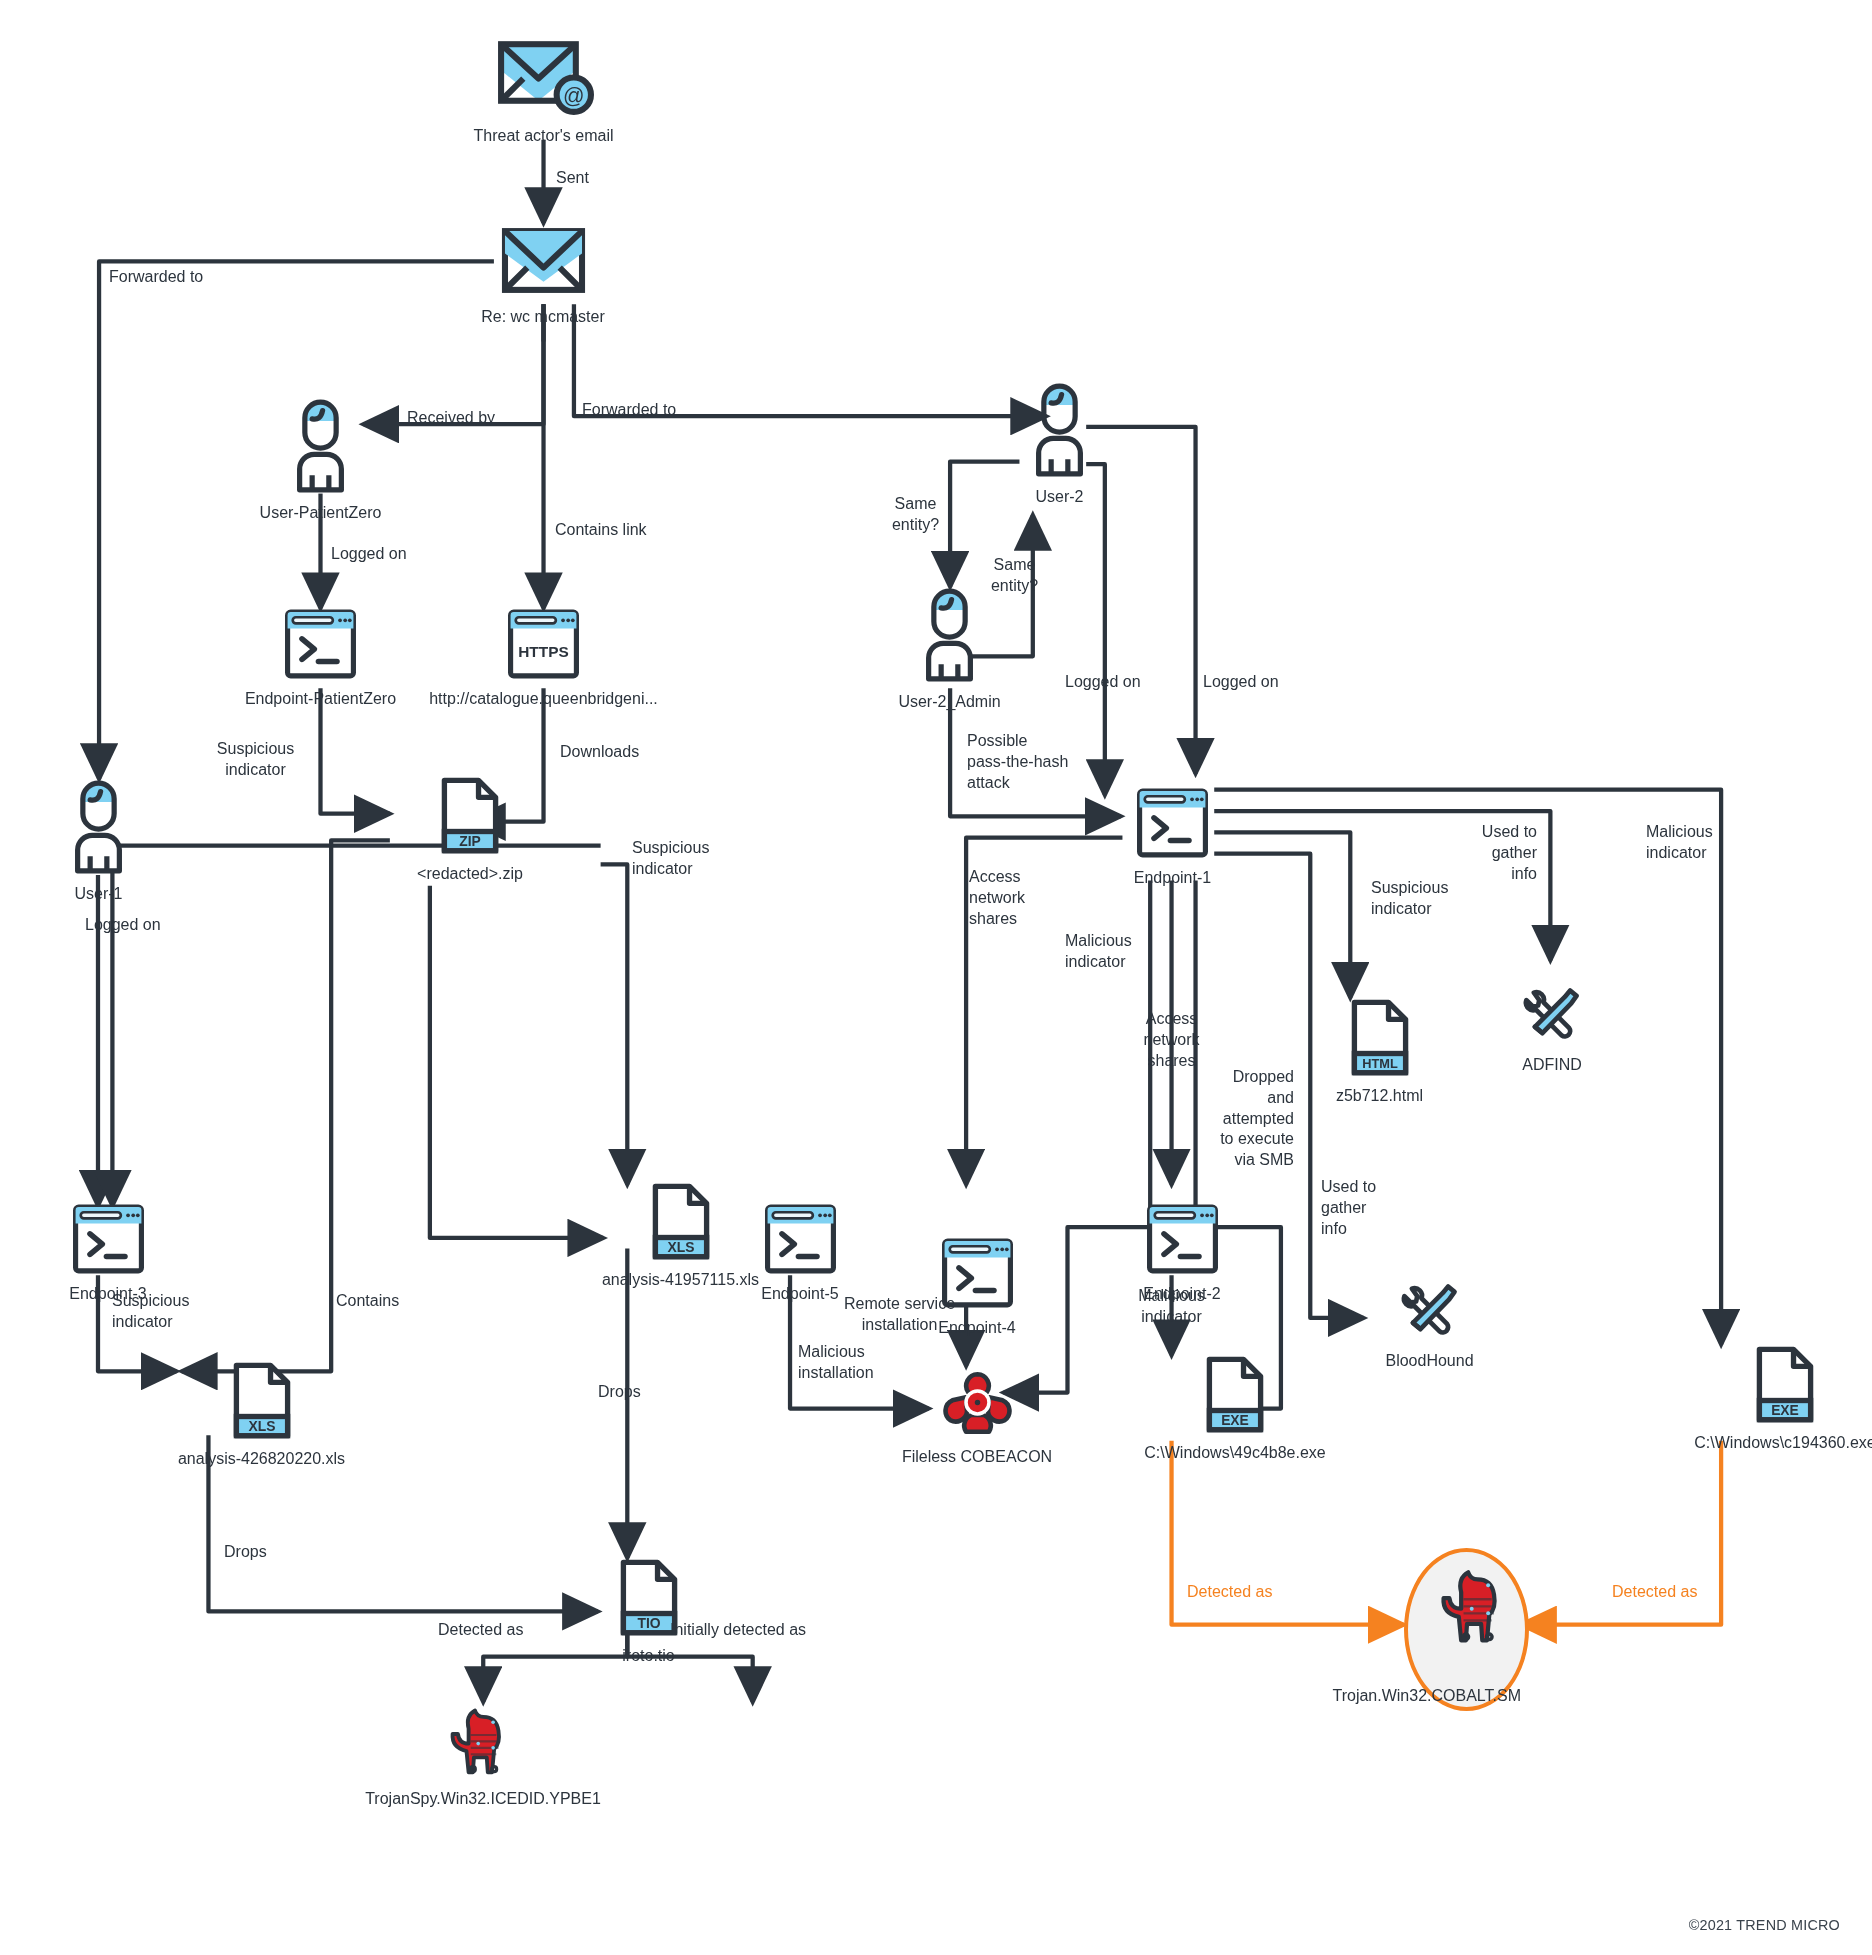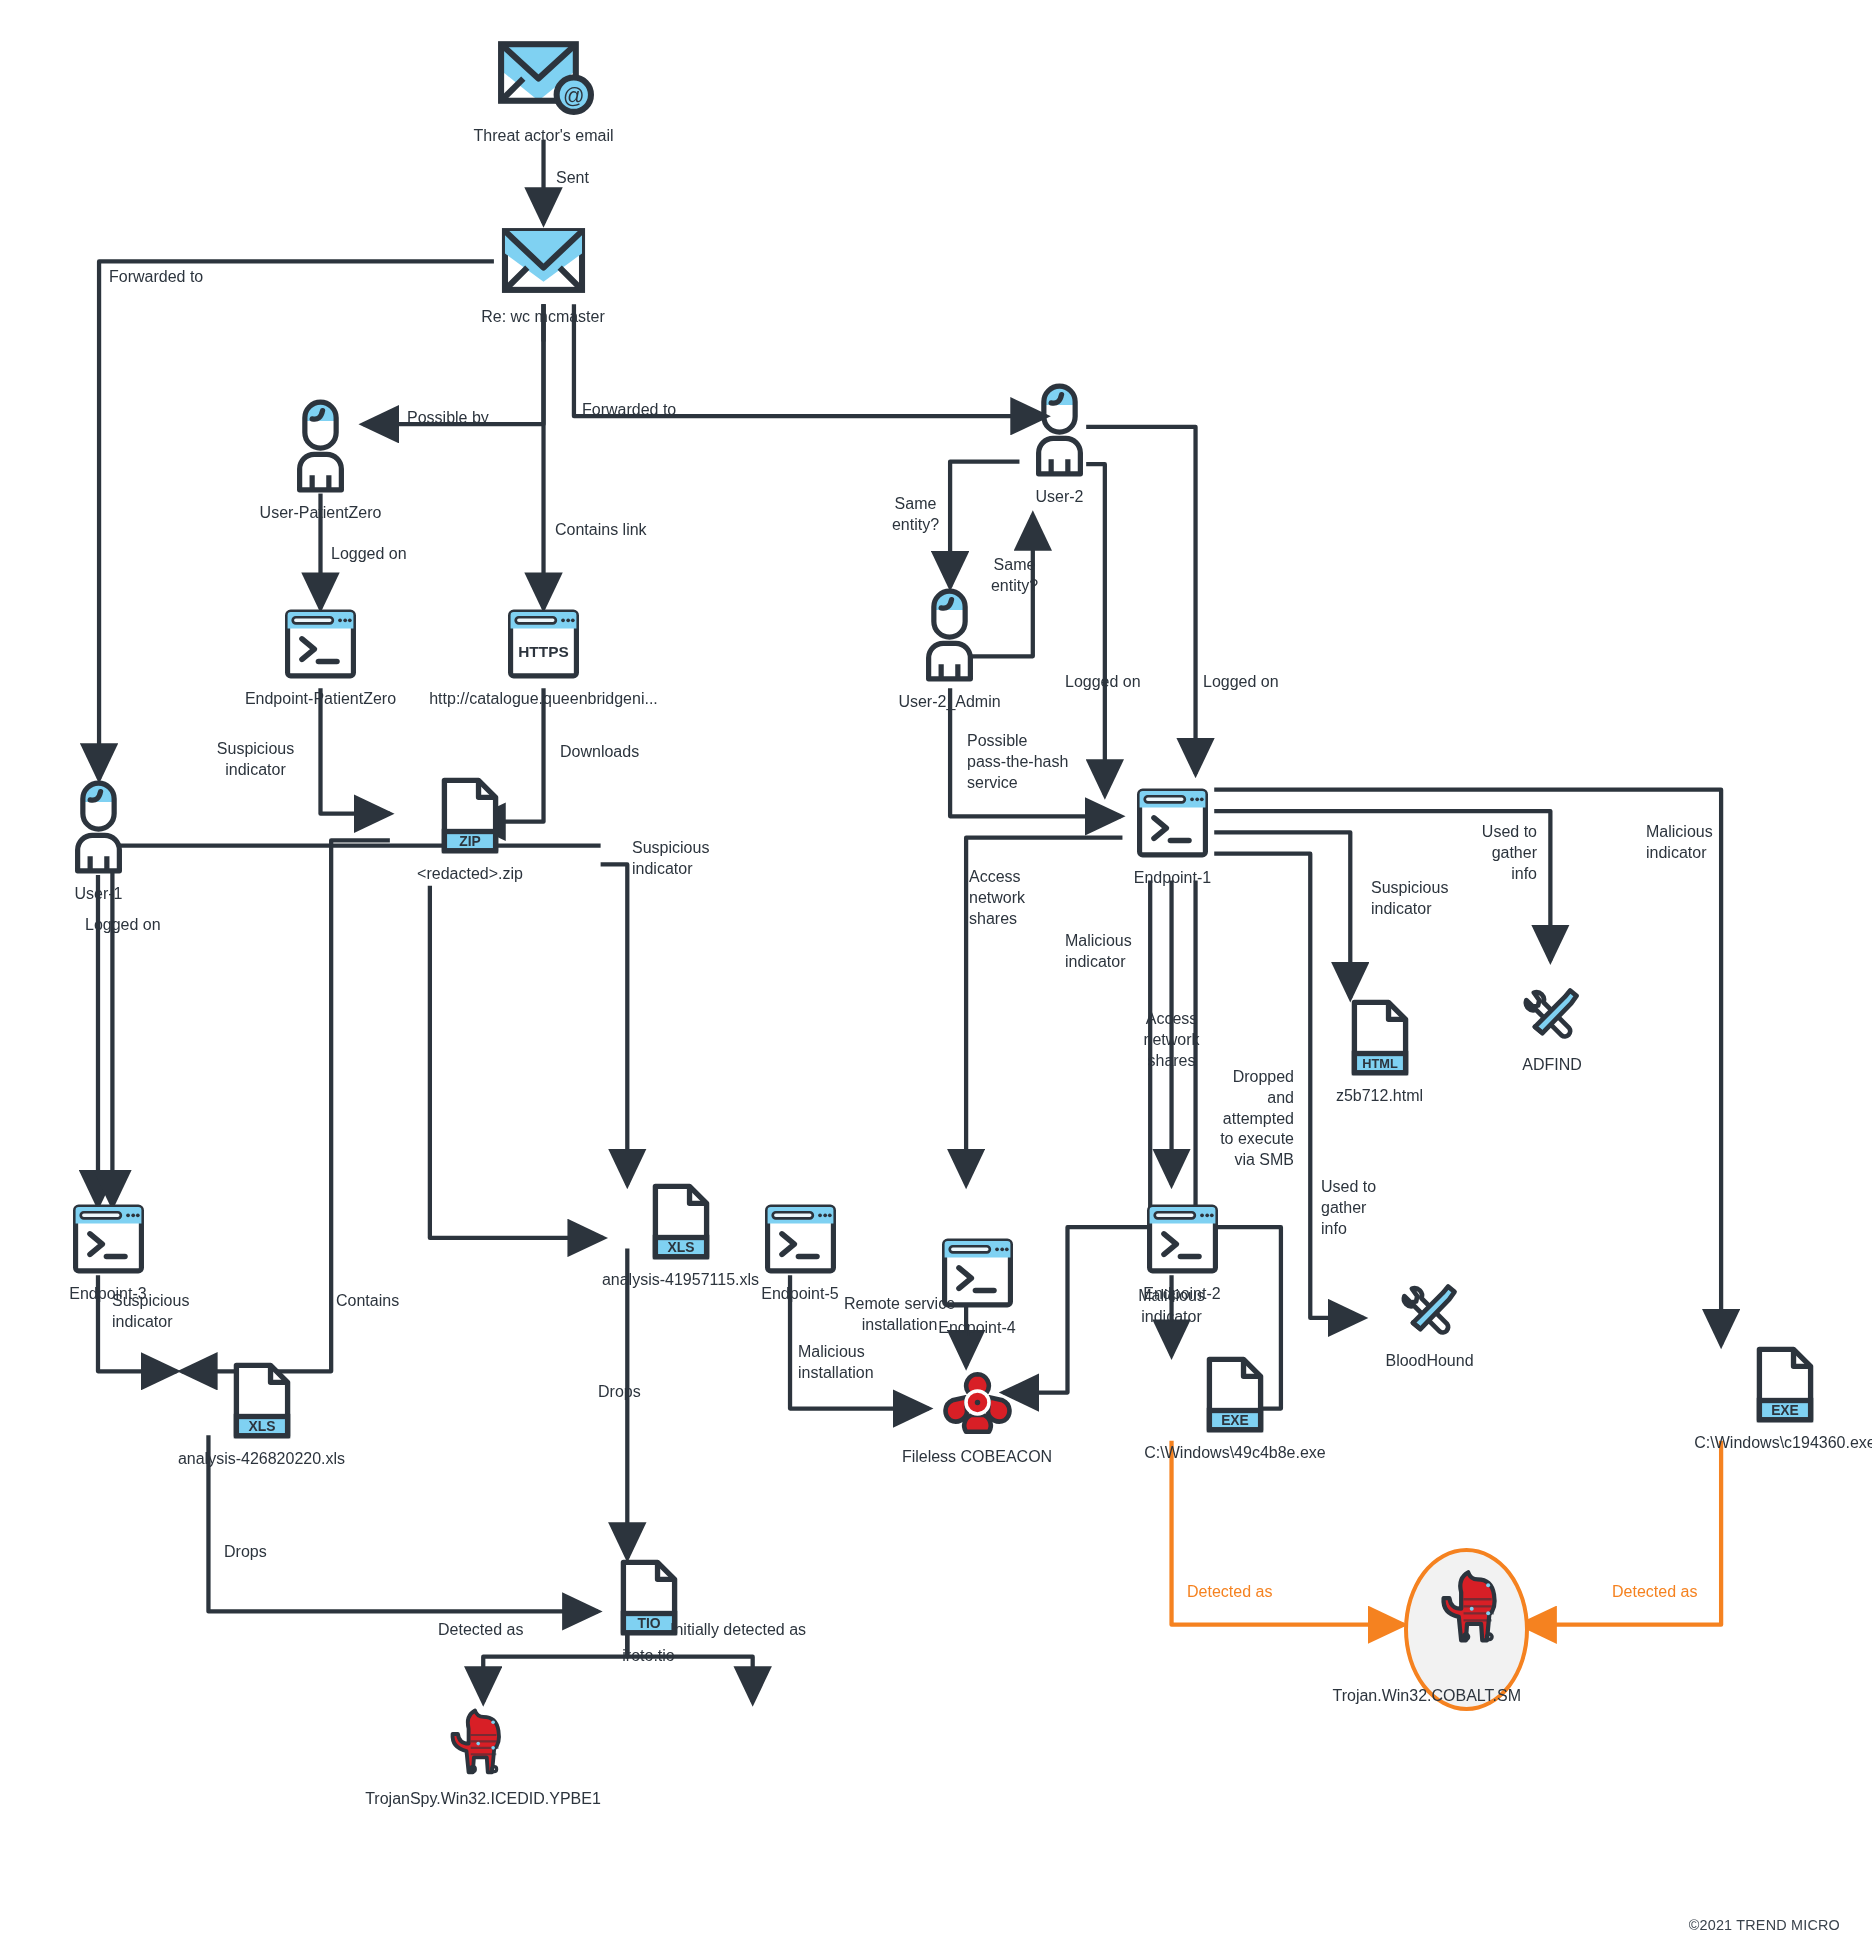--- a/index.html
+++ b/index.html
@@ -461,36 +461,36 @@
         <circle cx="47" cy="40" r="1.7" fill="#7fd1f2"></circle>
         <circle cx="28" cy="60" r="2.3" fill="none" stroke="#2c343d" stroke-width="3"></circle>
         <circle cx="48" cy="60" r="2.3" fill="none" stroke="#2c343d" stroke-width="3"></circle>
       </svg>
     </div>
     <div class="cap" style="margin-top:37px;">Trojan.Win32.COBALT.SM</div>
   </div>
 
   <div class="elabel" style="left:556px;top:168px;">Sent</div>
   <div class="elabel" style="left:109px;top:267px;">Forwarded to</div>
-  <div class="elabel" style="left:407px;top:408px;">Possible by</div>
+  <div class="elabel" style="left:407px;top:408px;">Received by</div>
   <div class="elabel" style="left:582px;top:400px;">Forwarded to</div>
   <div class="elabel c" style="left:878px;top:494px;width:75px;">Same
 entity?</div>
   <div class="elabel c" style="left:977px;top:555px;width:75px;">Same
 entity?</div>
   <div class="elabel" style="left:331px;top:544px;">Logged on</div>
   <div class="elabel" style="left:555px;top:520px;">Contains link</div>
   <div class="elabel c" style="left:205px;top:739px;width:101px;">Suspicious
 indicator</div>
   <div class="elabel" style="left:560px;top:742px;">Downloads</div>
   <div class="elabel" style="left:1065px;top:672px;">Logged on</div>
   <div class="elabel" style="left:1203px;top:672px;">Logged on</div>
   <div class="elabel" style="left:967px;top:731px;">Possible
 pass-the-hash
-service</div>
+attack</div>
   <div class="elabel" style="left:85px;top:915px;">Logged on</div>
   <div class="elabel" style="left:632px;top:838px;">Suspicious
 indicator</div>
   <div class="elabel" style="left:969px;top:867px;">Access
 network
 shares</div>
   <div class="elabel" style="left:1065px;top:931px;">Malicious
 indicator</div>
   <div class="elabel c" style="left:1118px;top:1009px;width:107px;">Access
 network

